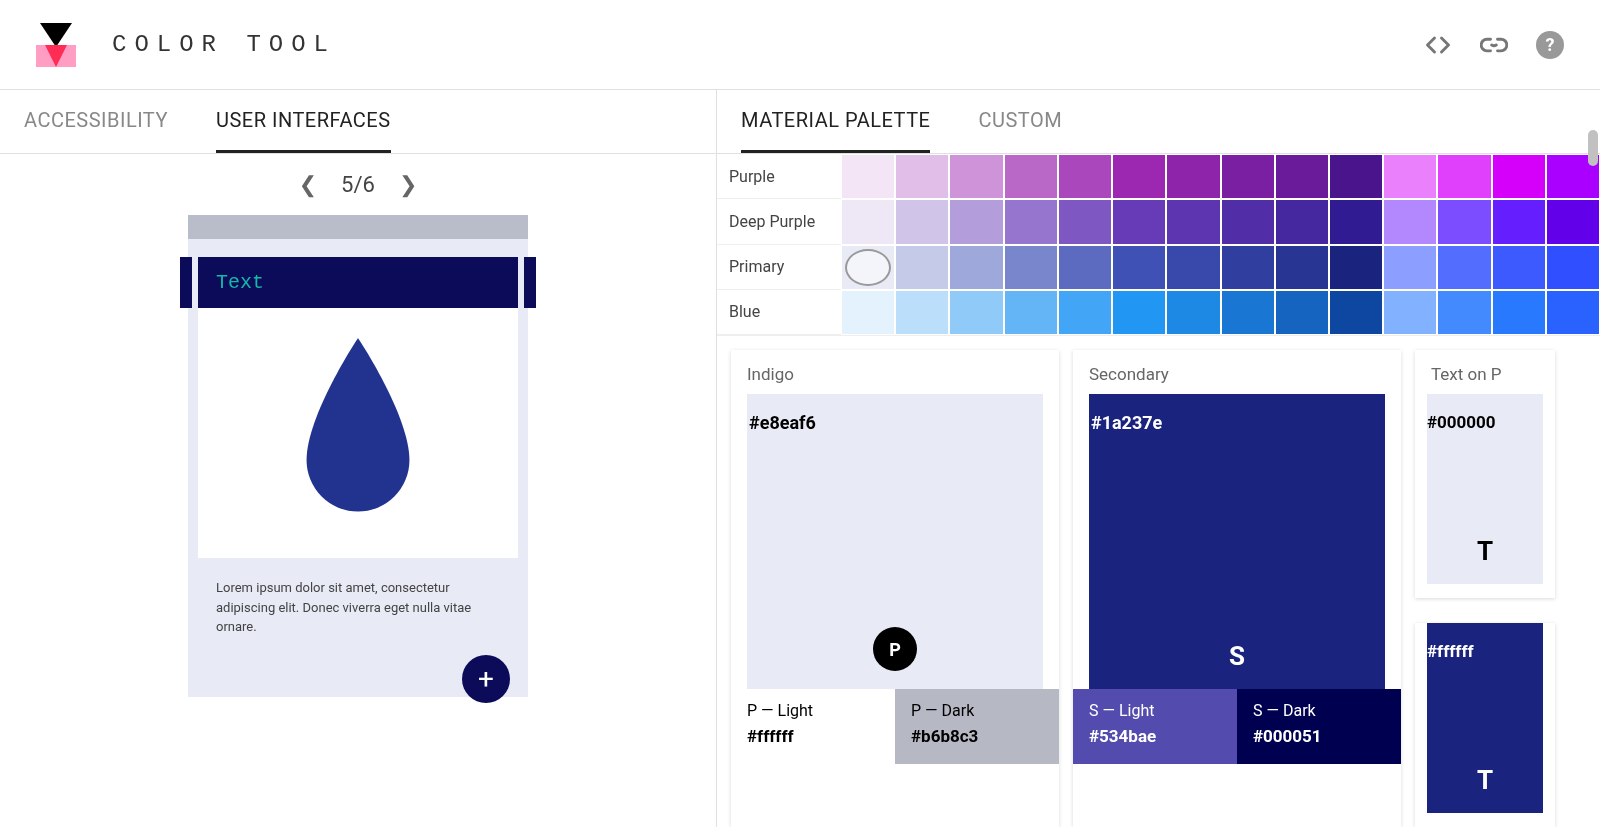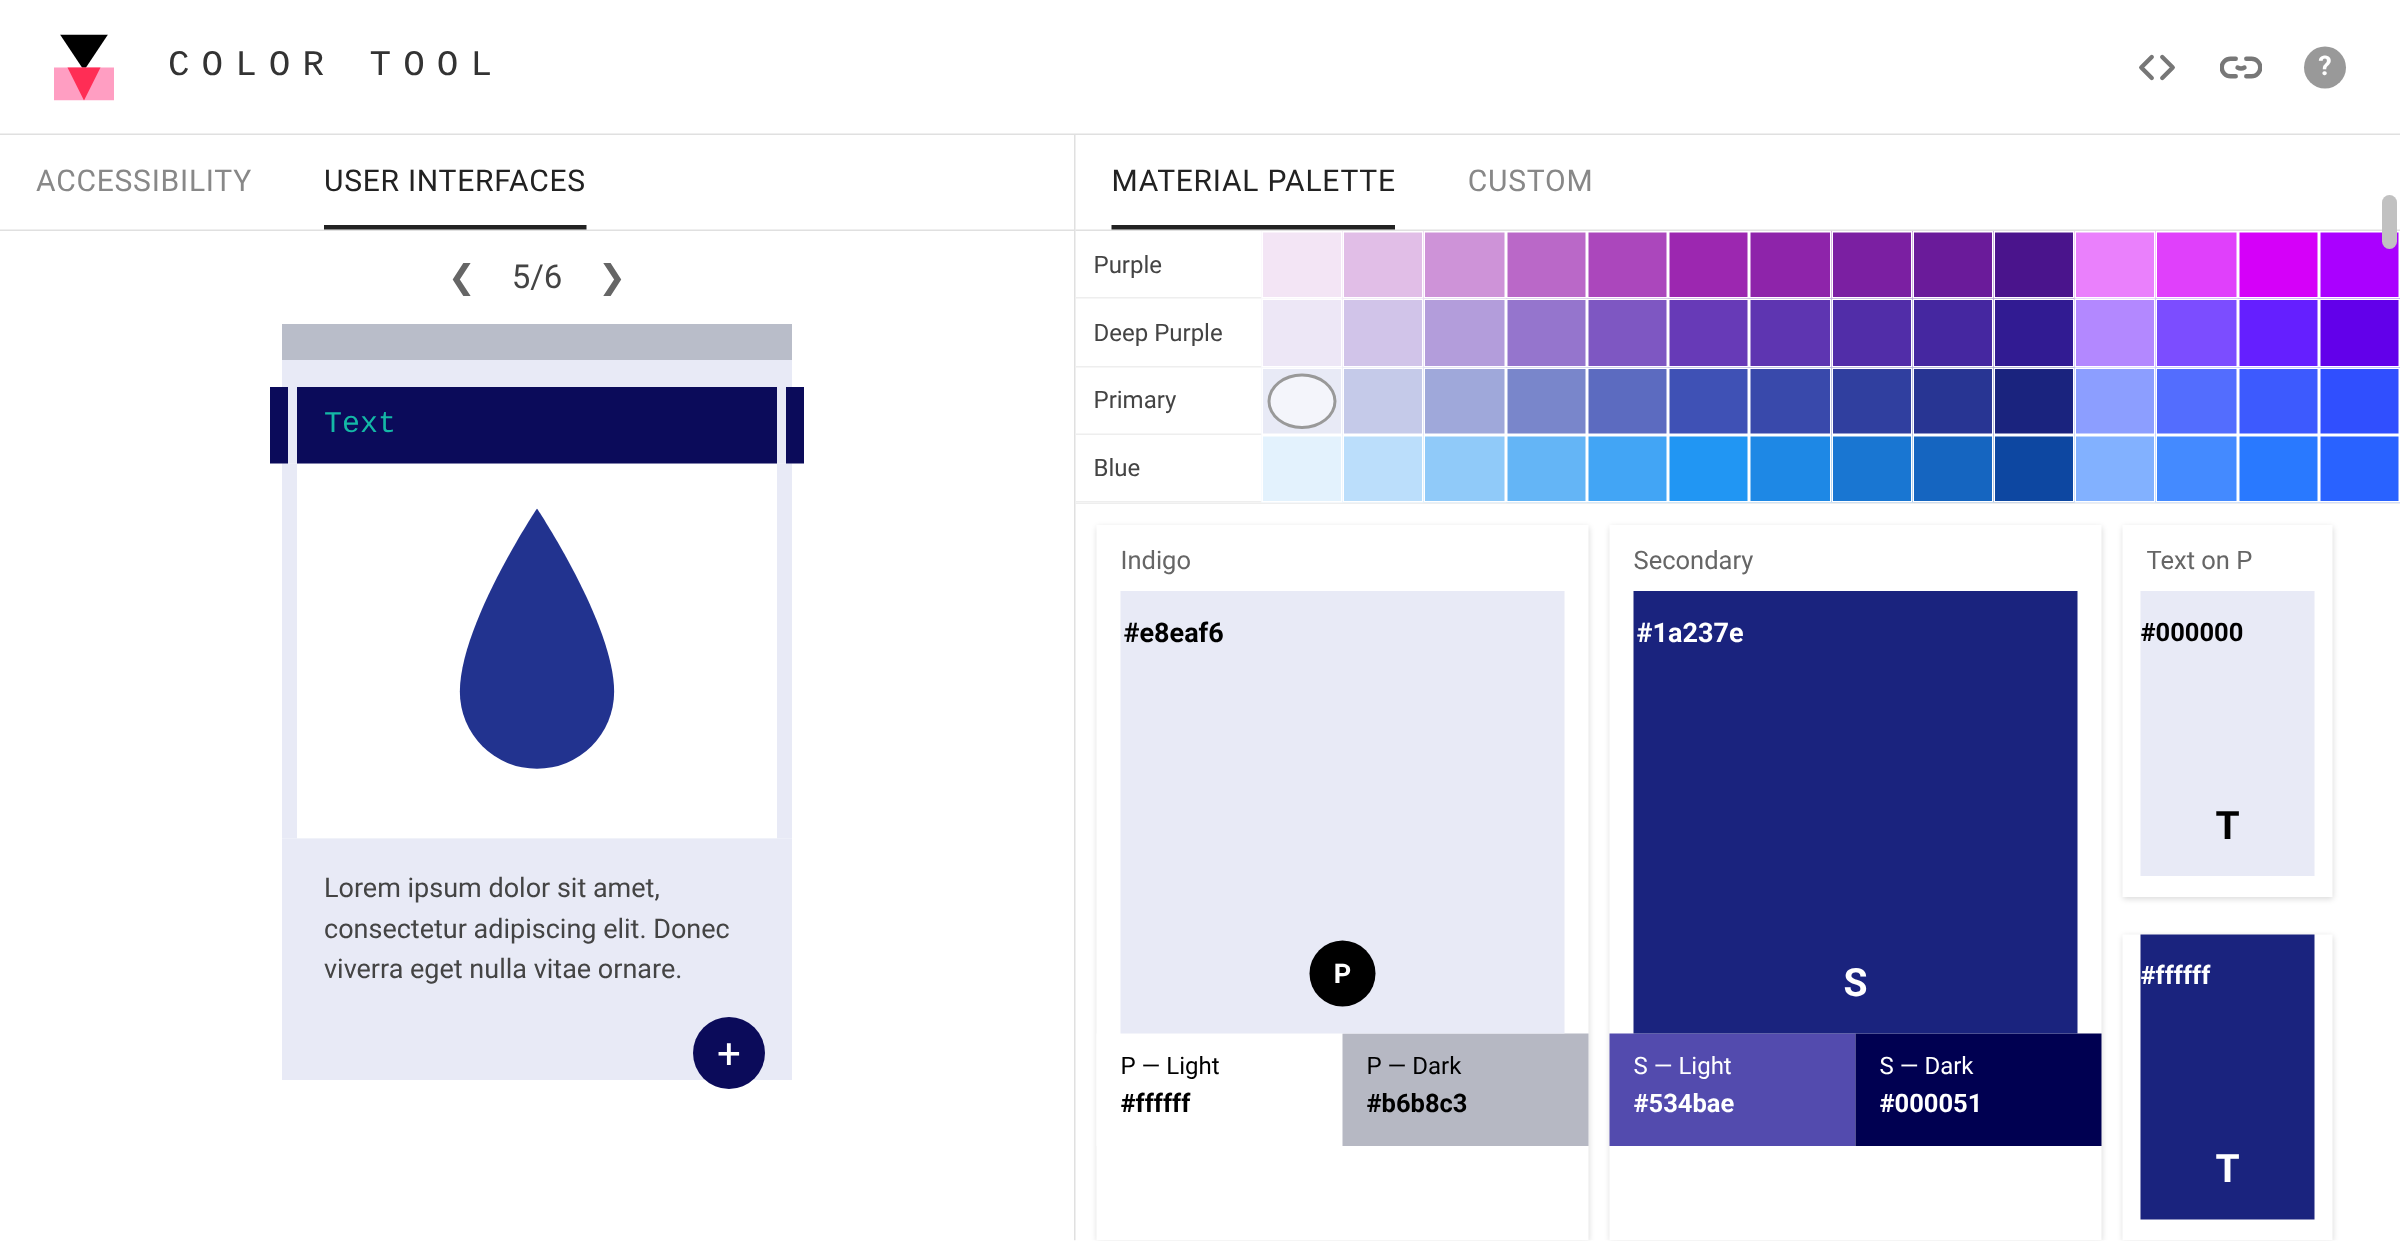--- a/index.html
+++ b/index.html
@@ -37,21 +37,21 @@
 .preview-gap1 { height: 18px; background: #e8eaf6; }
 .preview-titlebar { background: #e8eaf6; padding: 0 10px; display: flex; }
 .preview-title-stripe { background: #0b0b5a; color: #14b8a6; flex: 1; display: flex; align-items: center; padding: 14px 18px; font-family: "Courier New", monospace; font-size: 20px; position: relative; }
 .preview-title-stripe::before, .preview-title-stripe::after { content: ""; position: absolute; top: 0; bottom: 0; width: 12px; background: #0b0b5a; }
 .preview-title-stripe::before { left: -18px; }
 .preview-title-stripe::after { right: -18px; }
 .preview-hero { background: #e8eaf6; display: flex; justify-content: center; padding: 0 10px; }
 .preview-hero-inner { background: #fff; width: 100%; display: flex; justify-content: center; align-items: center; padding: 30px 0 40px; }
 .drop { width: 130px; height: 180px; }
 .drop svg { width: 100%; height: 100%; }
-.preview-body { background: #e8eaf6; padding: 20px 28px 60px; font-size: 18px; color: #444; line-height: 1.5; position: relative; }
+.preview-body { background: #e8eaf6; padding: 20px 28px 60px; font-size: 13px; color: #444; line-height: 1.5; position: relative; }
 .fab { position: absolute; right: 18px; bottom: -6px; width: 48px; height: 48px; border-radius: 50%; background: #0b0b5a; color: #fff; display: flex; align-items: center; justify-content: center; font-size: 28px; cursor: pointer; }
 
 
 .palette-area { display: flex; height: 195px; border-bottom: 1px solid #eee; overflow: hidden; }
 .palette-labels { width: 124px; display: flex; flex-direction: column; }
 .palette-label { height: 49px; display: flex; align-items: center; padding-left: 12px; font-size: 16px; color: #444; border-bottom: 1px solid #eee; cursor: pointer; }
 .palette-grid { flex: 1; display: flex; flex-direction: column; position: relative; }
 .palette-row { display: flex; height: 49px; }
 .palette-cell { flex: 1; border: 1px solid #fff; cursor: pointer; position: relative; }
 .palette-cell.selected::after { content: ""; position: absolute; inset: 3px; border-radius: 50%; background: rgba(255,255,255,0.5); border: 2px solid #999; }

